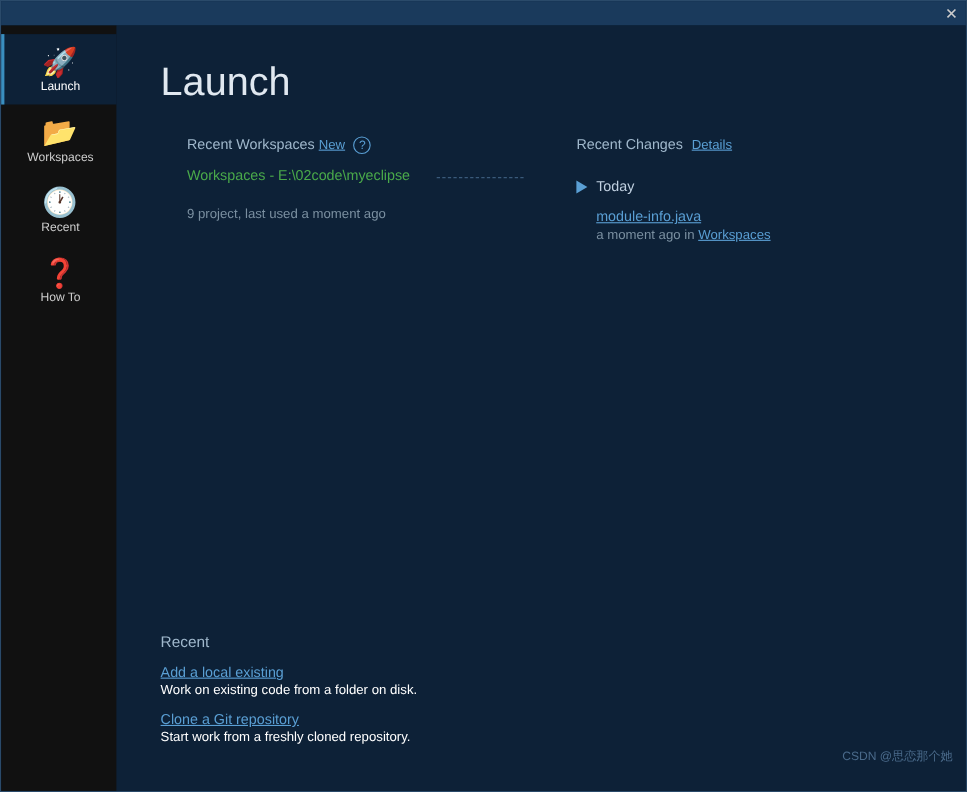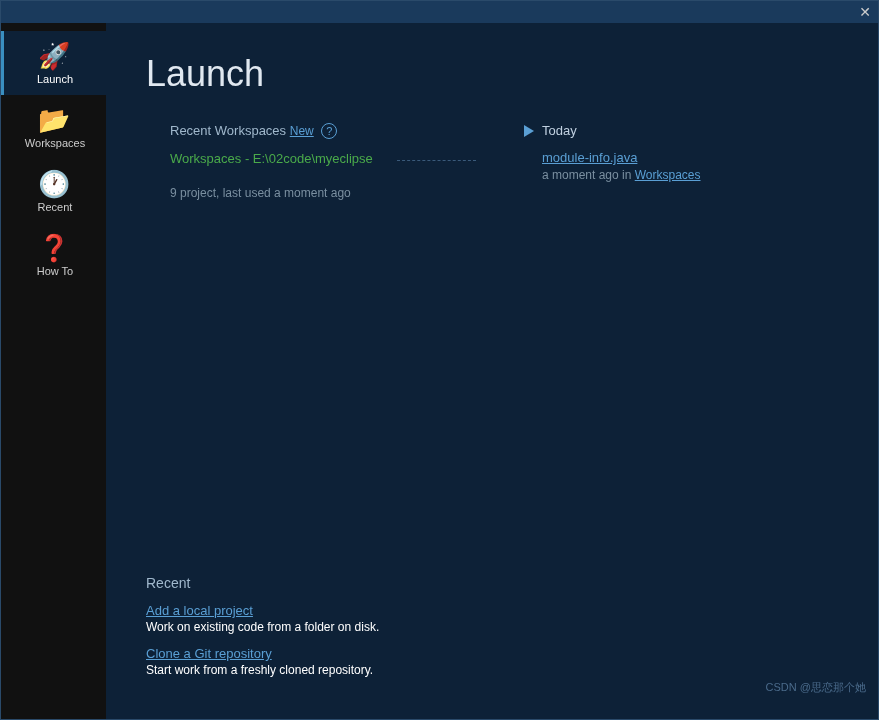--- a/index.html
+++ b/index.html
@@ -262,37 +262,41 @@
             <span class="help-icon">?</span>
           </div>
           <div class="dotted-connector">
             <a href="#" class="workspace-link">Workspaces - E:\02code\myeclipse</a>
             <div class="dotted-line-h"></div>
           </div>
           <div class="workspace-meta">9 project, last used a moment ago</div>
         </div>
 
         <div class="col-right">
+          <div class="recent-changes-header">
+            <span class="section-heading">Recent Changes</span>
+            <a href="#" style="color:#5a9fd4;text-decoration:underline;font-size:12px;">Details</a>
+          </div>
           <div class="today-section">
             <span class="play-icon"></span>
             <span class="today-label">Today</span>
           </div>
           <div class="change-item">
             <a href="#" class="change-file">module-info.java</a>
             <span class="change-meta">
               <span>a moment ago in </span><a href="#">Workspaces</a>
             </span>
           </div>
         </div>
       </div>
 
       <div class="start-section">
         <div class="start-heading">Recent</div>
 
-        <a href="#" class="start-link">Add a local project</a>
+        <a href="#" class="start-link">Add a local existing</a>
         <div class="start-desc">Work on existing code from a folder on disk.</div>
 
         <a href="#" class="start-link">Clone a Git repository</a>
         <div class="start-desc">Start work from a freshly cloned repository.</div>
       </div>
 
       <div class="watermark">CSDN @思恋那个她</div>
     </div>
   </div>
 </div>

